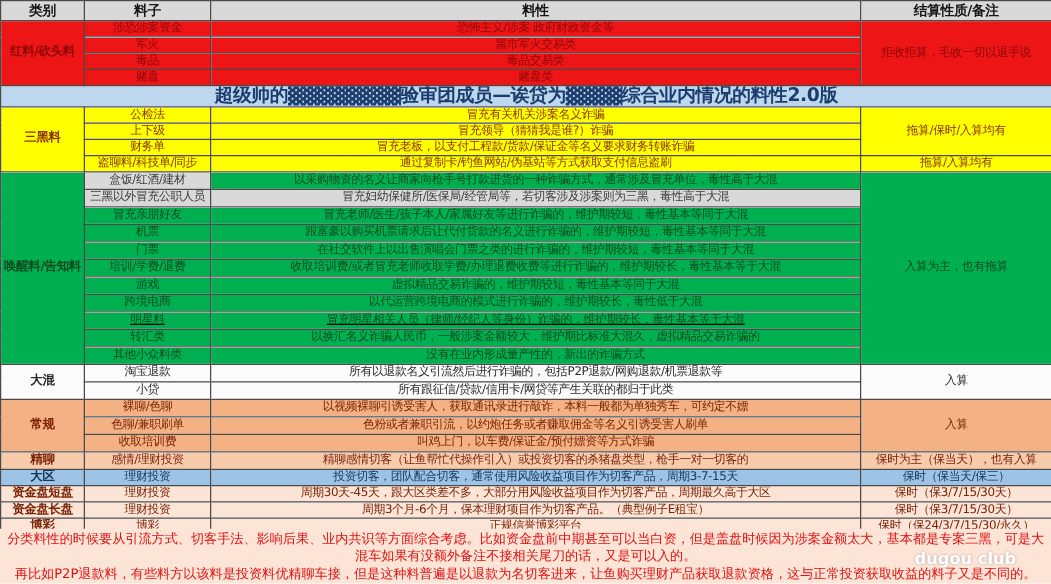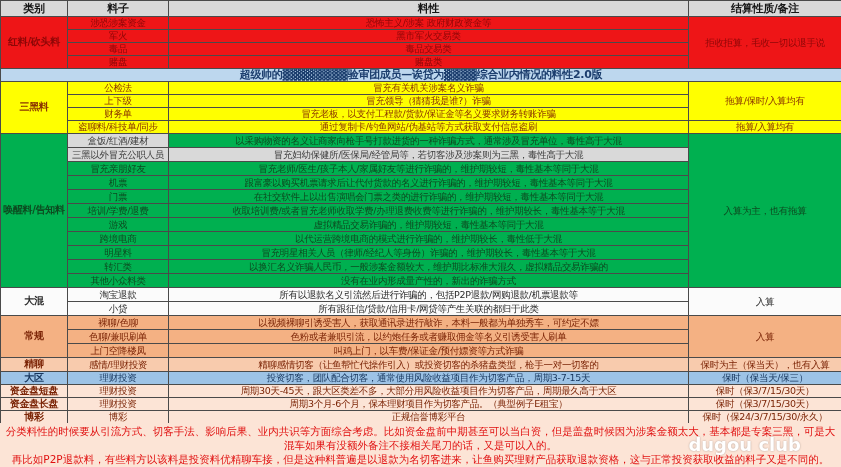--- a/index.html
+++ b/index.html
@@ -4,35 +4,35 @@
 <style>
   *{box-sizing:border-box;margin:0;padding:0}
   html,body{width:841px;height:467px;overflow:hidden}
   body{position:relative;background:#ffffff;font-family:"DejaVu Sans",sans-serif;}
   table{border-collapse:collapse;table-layout:fixed;width:841px}
   td,th{border:1px solid #4a4a4a;font-size:9.5px;text-align:center;vertical-align:middle;
         padding:0 1px;overflow:hidden;white-space:nowrap;line-height:1.05;letter-spacing:-0.3px}
   th{background:#d9d9d9;color:#161616;font-weight:bold;font-size:11px;height:16px}
   .cat{font-weight:bold;font-size:10px}
   .red{background:#ee1517;color:#8d0707}
-  .banner{background:#bdd7ee;color:#1c3e6e;font-weight:bold;font-size:11px}
+  .banner{background:#bdd7ee;color:#1c3e6e;font-weight:bold;font-size:15px}
   .yellow{background:#ffff00;color:#8b3500}
   .green{background:#00b050;color:#0c4a20}
   .grey{background:#d9d9d9;color:#3c3c3c}
   .white{background:#fbfbfb;color:#2a2a2a}
   .orange{background:#f4b183;color:#7b2406}
   .peach{background:#f8cbad;color:#7b2406}
   .blue{background:#9dc3e6;color:#17365d}
   .pink{background:#fce4d6;color:#7b2406}
   .footer{position:absolute;left:0;right:0;bottom:0;height:44px;background:#fce4d6;
           color:#e01010;font-size:10.5px;line-height:14px;padding:1px 3px;text-align:center;
           overflow:hidden;white-space:normal}
   .footer p{white-space:normal}
-  .watermark{position:absolute;right:40px;bottom:12px;color:#ffffff;font-weight:bold;
-             font-size:18px;letter-spacing:0;text-shadow:0 0 2px rgba(0,0,0,0.3)}
+  .watermark{position:absolute;right:28px;bottom:12px;color:#ffffff;font-weight:bold;
+             font-size:13px;letter-spacing:0;text-shadow:0 0 2px rgba(0,0,0,0.3)}
 </style>
 </head>
 <body>
 
 <table>
   <colgroup>
       <col style="width: 67px;">
       <col style="width: 101px;">
       <col style="width: 520px;">
       <col style="width: 153px;">
@@ -113,21 +113,21 @@
         <td class="green">收取培训费/或者冒充老师收取学费/办理退费收费等进行诈骗的，维护期较长，毒性基本等于大混</td>
       </tr>
       <tr style="height: 14px;">
         <td class="green">游戏</td>
         <td class="green">虚拟精品交易诈骗的，维护期较短，毒性基本等同于大混</td>
       </tr>
       <tr style="height: 14px;">
         <td class="green">跨境电商</td>
         <td class="green">以代运营跨境电商的模式进行诈骗的，维护期较长，毒性低于大混</td>
       </tr>
-      <tr style="height: 14px;">
+      <tr style="height: 14px; text-decoration: underline;">
         <td class="green">明星料</td>
         <td class="green">冒充明星相关人员（律师/经纪人等身份）诈骗的，维护期较长，毒性基本等于大混</td>
       </tr>
       <tr style="height: 14px;">
         <td class="green">转汇类</td>
         <td class="green">以换汇名义诈骗人民币，一般涉案金额较大，维护期比标准大混久，虚拟精品交易诈骗的</td>
       </tr>
       <tr style="height: 14px;">
         <td class="green">其他小众料类</td>
         <td class="green">没有在业内形成量产性的，新出的诈骗方式</td>
@@ -146,21 +146,21 @@
         <td rowspan="3" class="orange cat">常规</td>
         <td class="orange">裸聊/色聊</td>
         <td class="orange">以视频裸聊引诱受害人，获取通讯录进行敲诈，本料一般都为单独秀车，可约定不嫖</td>
         <td rowspan="3" class="orange">入算</td>
       </tr>
       <tr style="height: 14px;">
         <td class="orange">色聊/兼职刷单</td>
         <td class="orange">色粉或者兼职引流，以约炮任务或者赚取佣金等名义引诱受害人刷单</td>
       </tr>
       <tr style="height: 14px;">
-        <td class="orange">上门空降楼凤</td>
+        <td class="orange">收取培训费</td>
         <td class="orange">叫鸡上门，以车费/保证金/预付嫖资等方式诈骗</td>
       </tr>
       <tr style="height: 14px;">
         <td class="peach cat">精聊</td>
         <td class="peach">感情/理财投资</td>
         <td class="peach">精聊感情切客（让鱼帮忙代操作引入）或投资切客的杀猪盘类型，枪手一对一切客的</td>
         <td class="peach">保时为主（保当天），也有入算</td>
       </tr>
       <tr style="height: 13px;">
         <td class="blue cat">大区</td>

